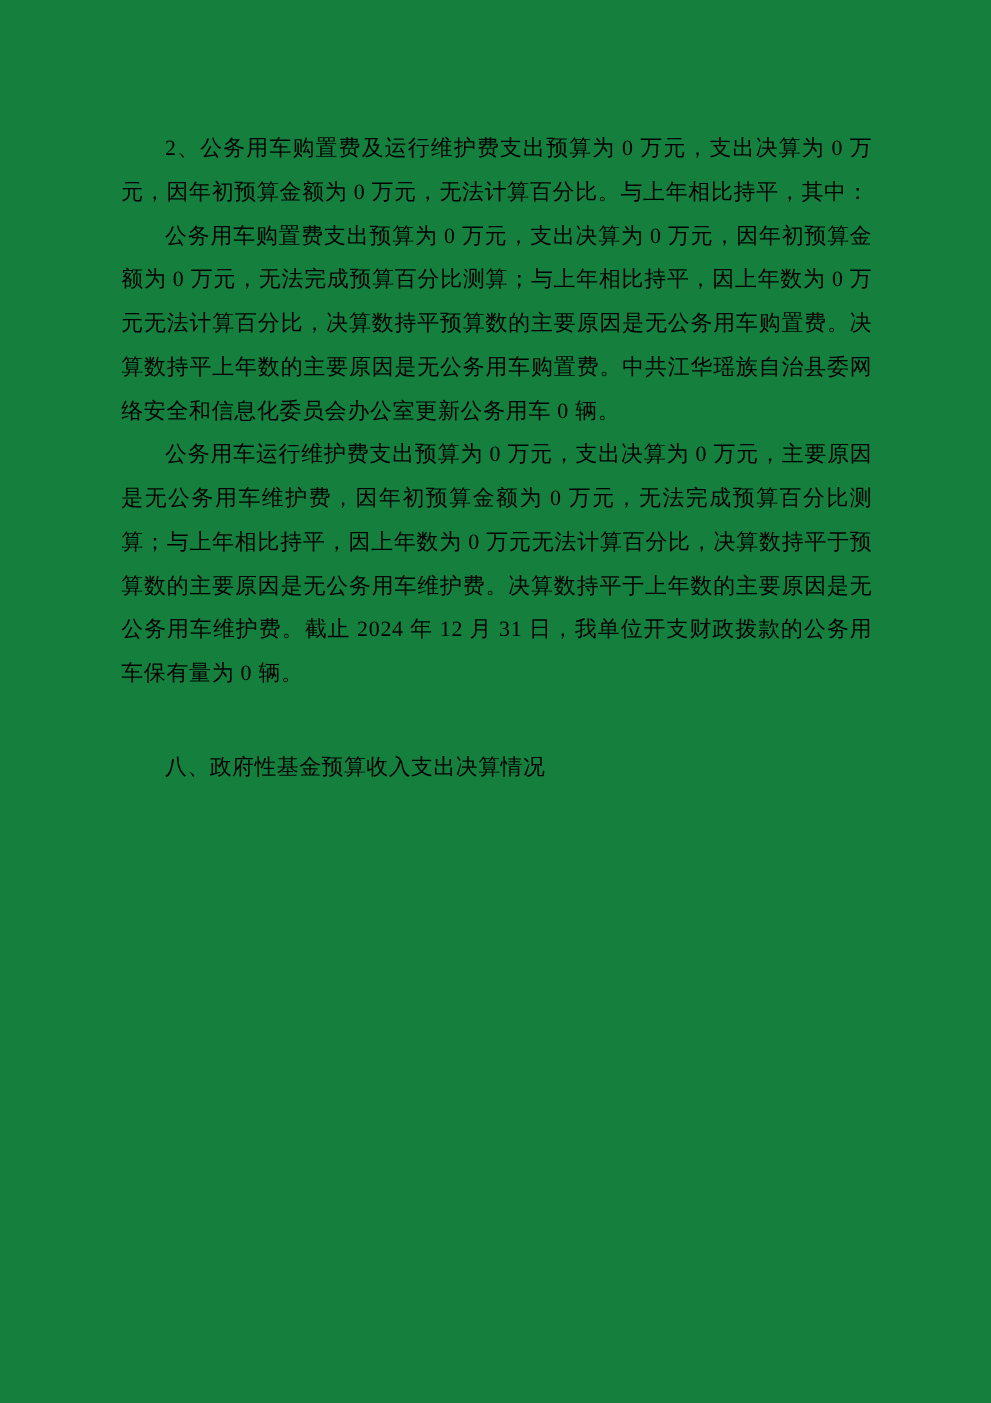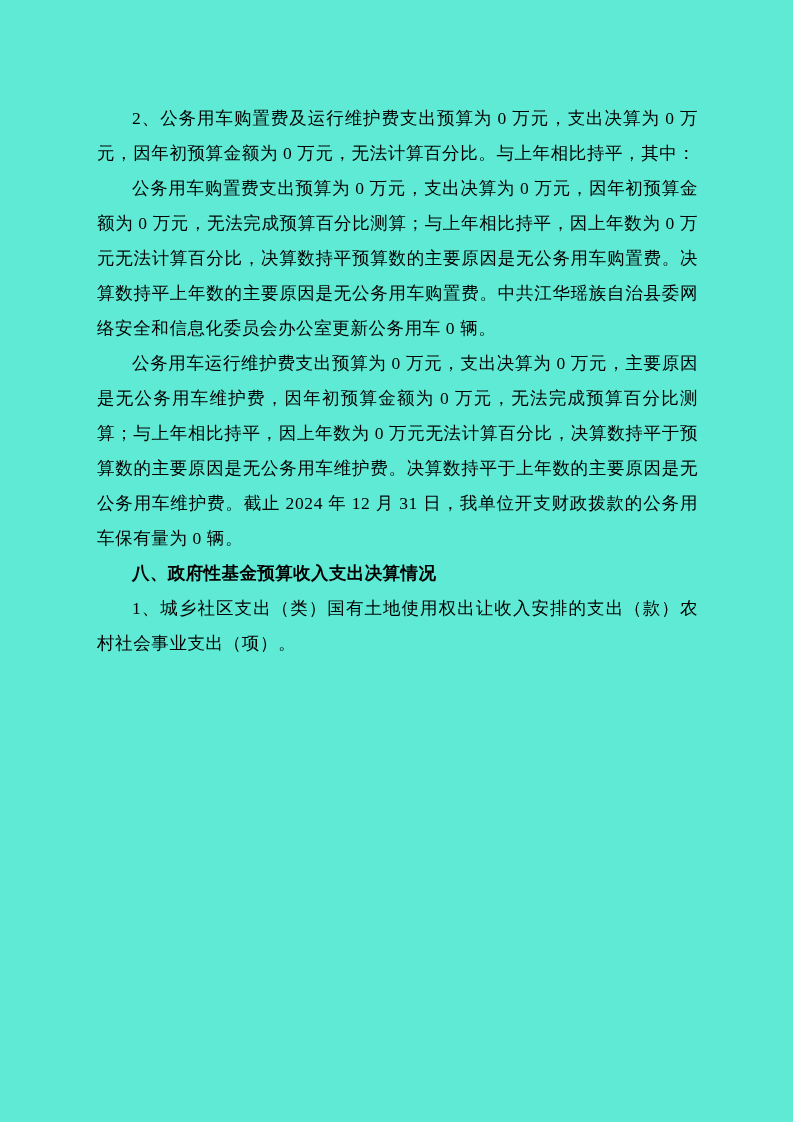--- a/index.html
+++ b/index.html
@@ -4,21 +4,21 @@
 <style>
   html, body {
     margin: 0;
     padding: 0;
     background: #ffffff;
   }
   .page {
     position: relative;
     width: 793px;
     height: 1122px;
-    background: #5eead4;
+    background: #15803d;
     box-sizing: border-box;
     padding: 101px 95px 0 97px;
     overflow: hidden;
   }
   .doc-body {
     width: 100%;
   }
   p.para {
     margin: 0;
     padding: 0;
@@ -26,28 +26,28 @@
     font-size: 17.5px;
     line-height: 35px;
     color: #000000;
     text-align: justify;
     text-indent: 2em;
     letter-spacing: 0.6px;
     word-break: break-all;
   }
   p.para.heading {
     font-family: "Liberation Sans", "DejaVu Sans", sans-serif;
-    font-weight: bold;
+    font-weight: normal;
     letter-spacing: 0.4px;
+    margin-top: 40px;
   }
 </style>
 </head>
 <body>
 
 <div class="page">
   <div class="doc-body">
     <p class="para">2、公务用车购置费及运行维护费支出预算为 0 万元，支出决算为 0 万元，因年初预算金额为 0 万元，无法计算百分比。与上年相比持平，其中：</p>
     <p class="para">公务用车购置费支出预算为 0 万元，支出决算为 0 万元，因年初预算金额为 0 万元，无法完成预算百分比测算；与上年相比持平，因上年数为 0 万元无法计算百分比，决算数持平预算数的主要原因是无公务用车购置费。决算数持平上年数的主要原因是无公务用车购置费。中共江华瑶族自治县委网络安全和信息化委员会办公室更新公务用车 0 辆。</p>
     <p class="para">公务用车运行维护费支出预算为 0 万元，支出决算为 0 万元，主要原因是无公务用车维护费，因年初预算金额为 0 万元，无法完成预算百分比测算；与上年相比持平，因上年数为 0 万元无法计算百分比，决算数持平于预算数的主要原因是无公务用车维护费。决算数持平于上年数的主要原因是无公务用车维护费。截止 2024 年 12 月 31 日，我单位开支财政拨款的公务用车保有量为 0 辆。</p>
     <p class="para heading">八、政府性基金预算收入支出决算情况</p>
-    <p class="para">1、城乡社区支出（类）国有土地使用权出让收入安排的支出（款）农村社会事业支出（项）。</p>
   </div>
 </div>
 
 </body></html>

